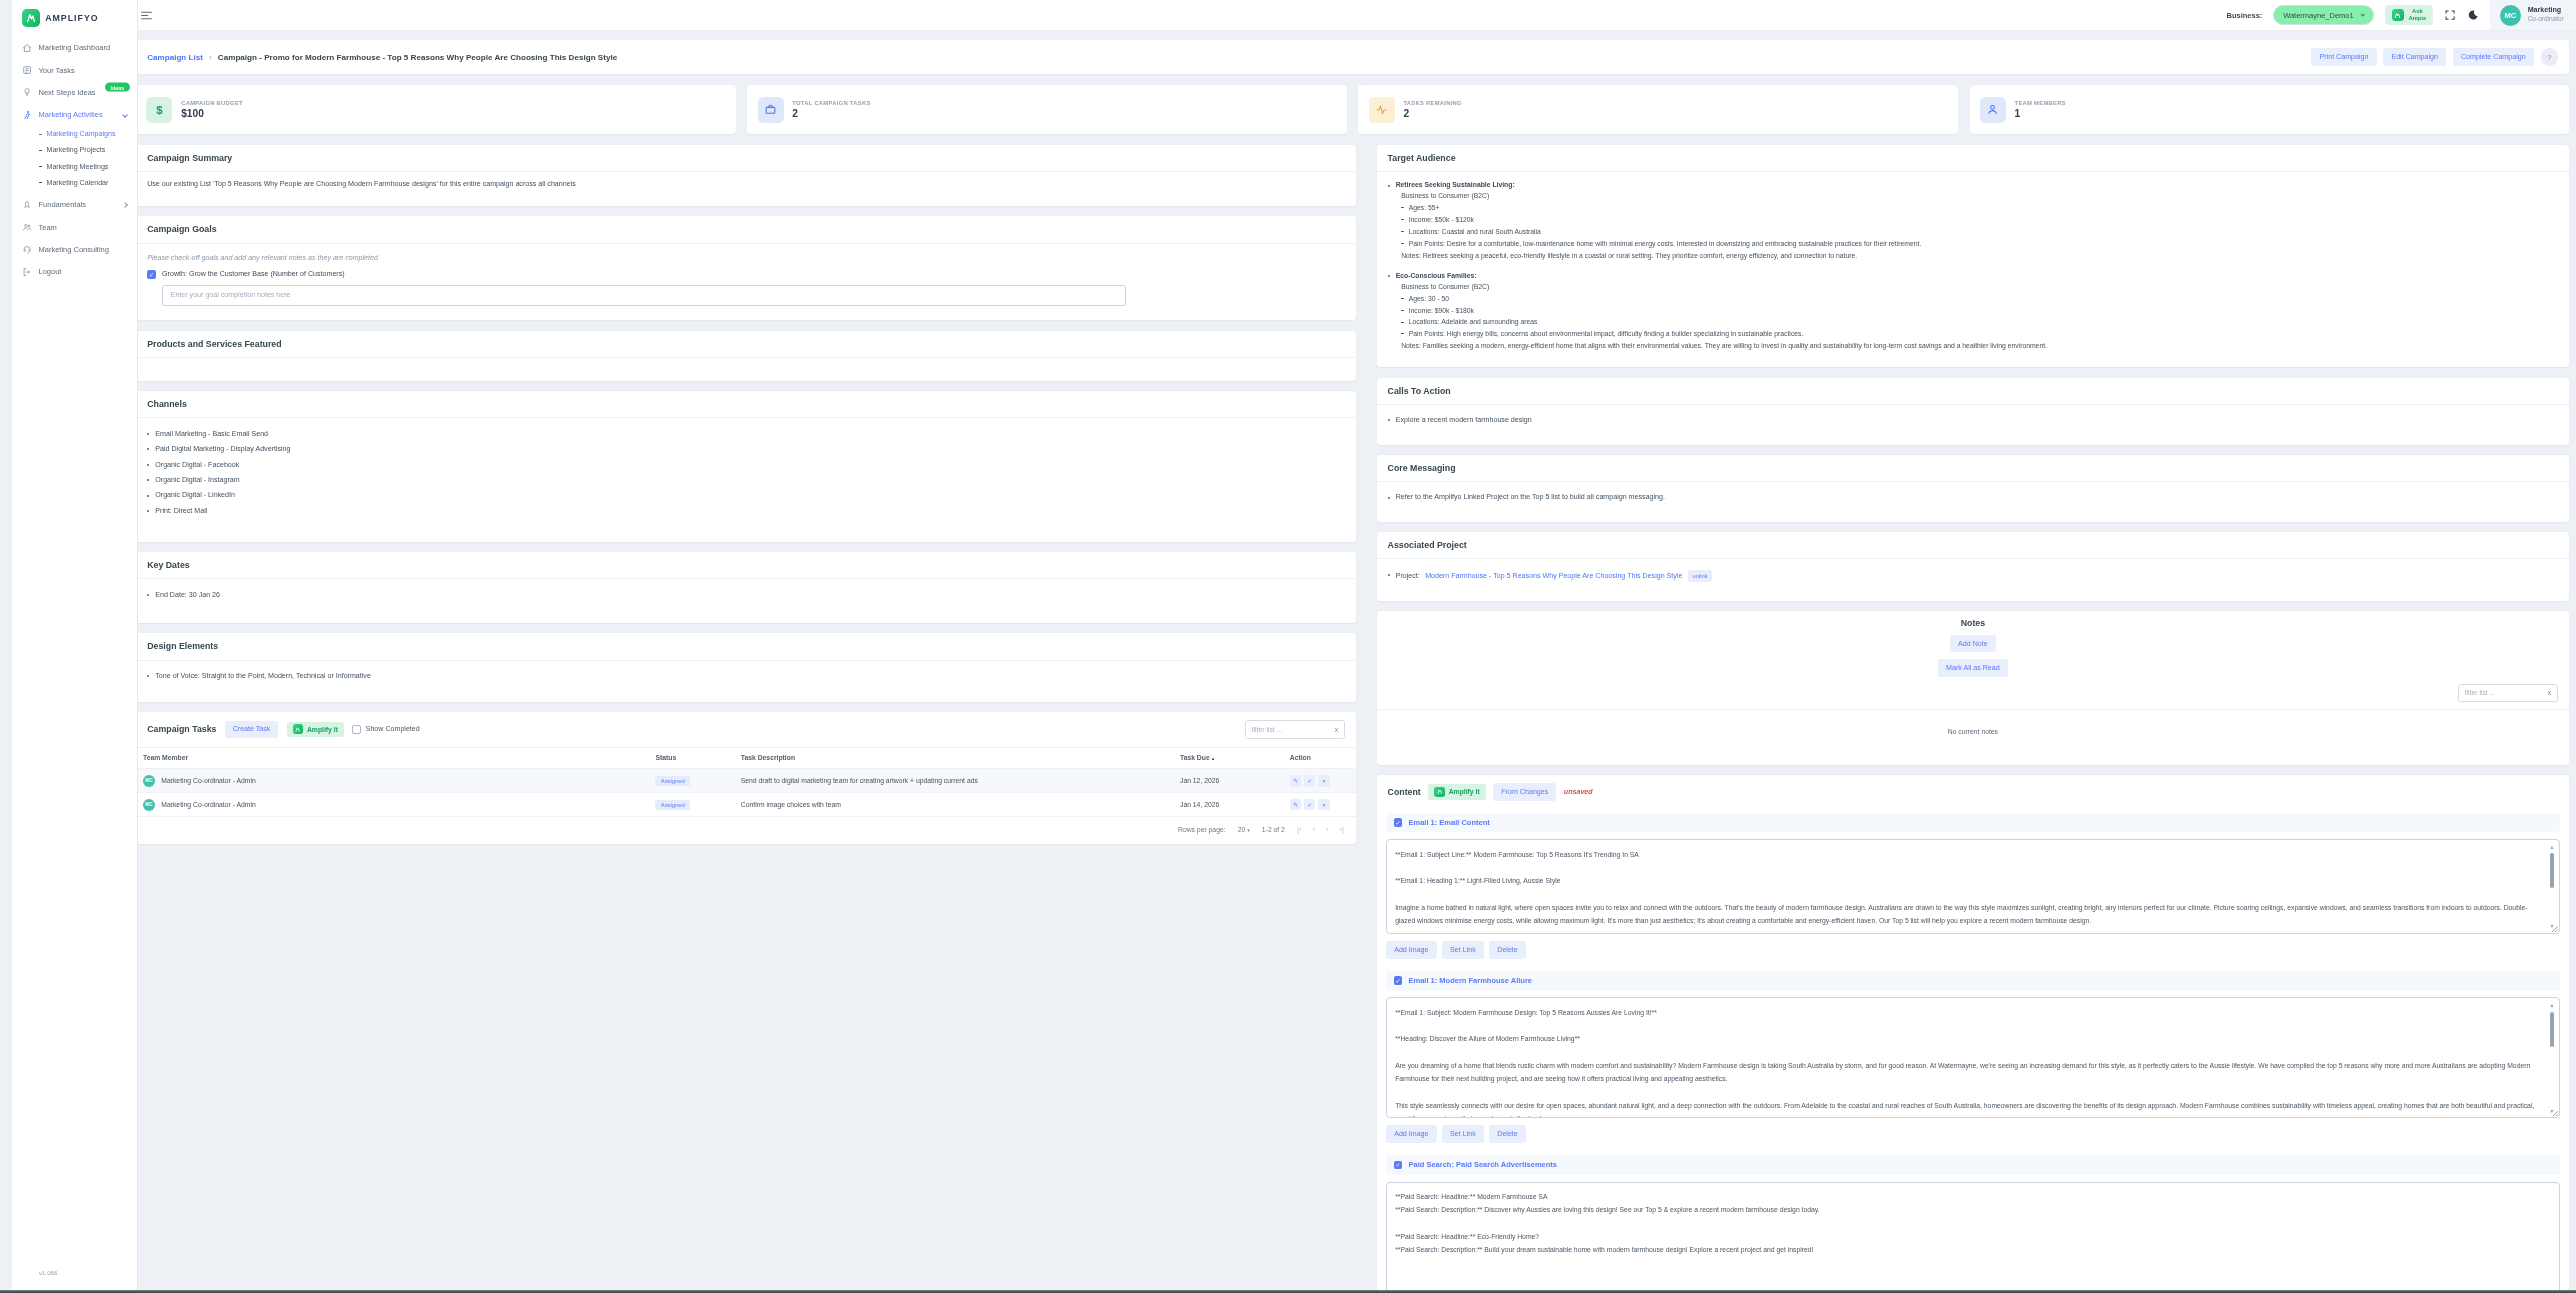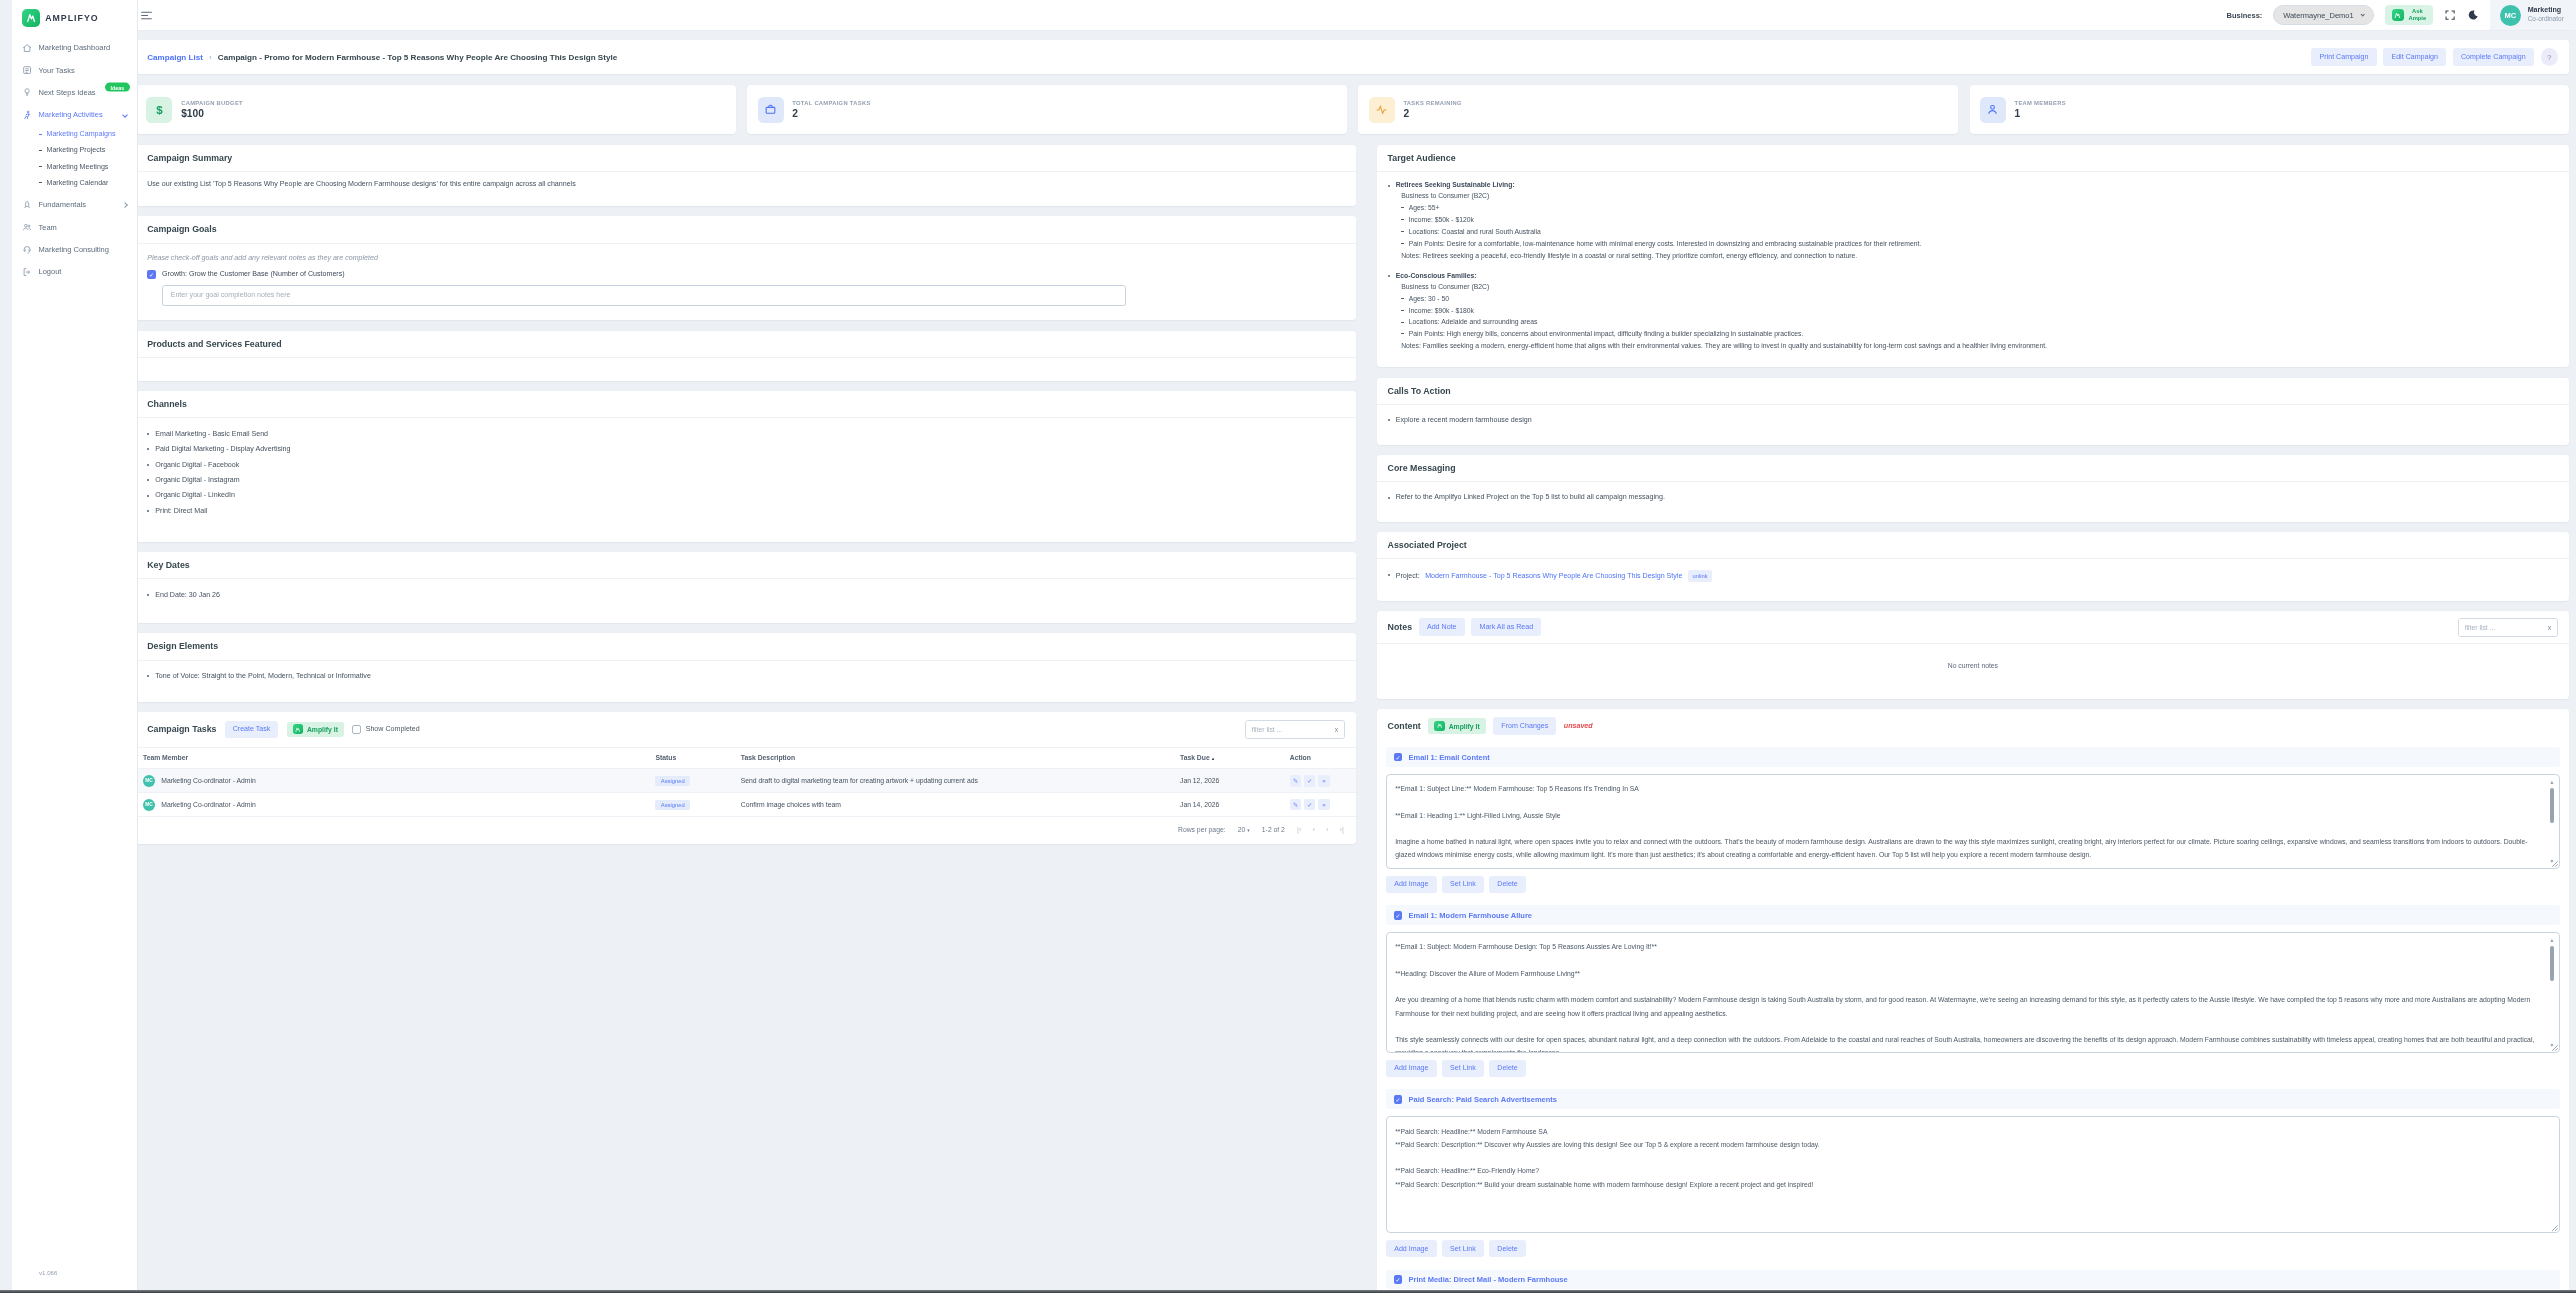--- a/index.html
+++ b/index.html
@@ -30,21 +30,21 @@
   .subnav { padding:0 0 2.7px 0; }
   .subnav-item { display:flex; align-items:center; gap:4.8px; padding:4.1px 9.5px 4.1px 27px; font-size:7.1px; color:#4a5664; cursor:pointer; }
   .subnav-item .dash { width:2.7px; height:1px; background:currentColor; flex:0 0 auto; }
   .subnav-item.active { color:#5b79f7; }
   .version { position:absolute; left:27px; bottom:17.7px; font-size:6.1px; color:#95a0ae; }
   
   .topbar { position:absolute; left:126px; right:0; top:0; height:30px; background:#fff; display:flex; align-items:center; padding-left:13.6px; box-shadow:0 0.7px 1.4px rgba(20,30,50,.06); z-index:5; }
   .burger svg { width:13px; height:13px; color:#5a6covered; color:#5a6878; display:block; }
   .tb-right { margin-left:auto; display:flex; align-items:center; gap:11px; height:100%; }
   .biz-label { font-size:7.5px; font-weight:700; color:#3c4856; }
-  .biz-select { display:flex; align-items:center; gap:6.8px; border:0.7px solid #d6dde6; border-radius:11px; padding:4.1px 8.8px; font-size:7.5px; color:#3c4856; background:#e5e5e5; cursor:pointer; }
+  .biz-select { display:flex; align-items:center; gap:6.8px; border:0.7px solid #d6dde6; border-radius:11px; padding:4.1px 8.8px; font-size:7.5px; color:#3c4856; background:#86efac; cursor:pointer; }
   .biz-select .chev { border-color:#59677a; width:3.4px; height:3.4px; transform:rotate(45deg); margin:0 0 1.4px 0; }
   .ask-btn { background:#d9f4e6; border-radius:4.1px; display:flex; align-items:center; gap:4.8px; padding:2.7px 6.8px; cursor:pointer; }
   .ask-mark { width:12.2px; height:12.2px; border-radius:3.4px; background:linear-gradient(135deg,#33d585,#12b463); display:flex; align-items:center; justify-content:center; }
   .ask-mark svg { width:6.8px; height:6.8px; }
   .ask-txt { font-size:5.8px; line-height:1.25; color:#17a express05e; color:#17a05e; font-weight:700; text-align:center; }
   .tb-ic { width:12.2px; height:12.2px; color:#303c4b; cursor:pointer; }
   .tb-ic svg { width:12.2px; height:12.2px; display:block; }
   .user-chip { height:30px; background:#f1f4f8; display:flex; align-items:center; gap:6.8px; padding:0 12.2px 0 9.5px; cursor:pointer; }
   .avatar { width:21px; height:21px; border-radius:50%; background:#3fc2ad; color:#fff; font-size:7.5px; font-weight:700; display:flex; align-items:center; justify-content:center; }
   .user-name { font-size:7.1px; color:#303c4b; font-weight:600; line-height:1.3; }
@@ -115,21 +115,21 @@
   .aud-head { display:flex; gap:6.1px; font-size:6.8px; color:#3d4a59; font-weight:600; line-height:1.5; }
   .aud-body { margin-left:13.6px; font-size:6.8px; color:#46525f; line-height:1.55; }
   .aud-line { padding:0.7px 0; }
   .aud-sub { display:flex; gap:4.8px; padding:0.7px 0; }
   .sub-dash { flex:0 0 auto; width:2.7px; height:1px; background:#51606f; margin-top:4.1px; }
   
   .proj-line { display:flex; align-items:center; gap:5.4px; }
   .proj-link { color:#4e73f8; cursor:pointer; }
   .pill { background:#e9eefc; color:#5b79f7; font-size:5.8px; padding:2px 4.8px; border-radius:2px; cursor:pointer; }
   
-  .notes-head { display:flex; align-items:center; gap:6.8px; padding:6.8px 11px; border-bottom:0.7px solid #edf1f5; }
+  .notes-head { display:flex; align-items:center; gap:6.8px; padding:6.8px 11px; border-bottom:0.7px solid #edf1f5;flex-direction:column; }
   .notes-title { font-size:8.8px; font-weight:700; color:#37474f; }
   .notes-empty { text-align:center; font-size:6.8px; color:#5a6878; padding:17.7px 0 30px; }
   
   .content-head { display:flex; align-items:center; gap:7.5px; padding:8.1px 11px; }
   .unsaved { color:#e5484d; font-size:7.1px; font-style:italic; font-weight:700; }
   .cblock { margin:4.1px 9.5px 12.2px; }
   .cblock-strip { background:#f5f8fc; border-radius:2.7px; padding:5.4px 7.5px; display:flex; align-items:center; gap:6.1px; }
   .cblock-label { color:#5b79f7; font-size:7.5px; font-weight:600; cursor:pointer; }
   .ta-wrap { position:relative; margin-top:6.8px; }
   .ta-wrap textarea { display:block; width:100%; border:0.7px solid #c9d4e0; border-radius:4.1px; padding:7.5px 19px 7.5px 8.1px; font-family:"Liberation Sans",sans-serif; font-size:6.8px; line-height:1.95; color:#4a5764; resize:none; outline:none; overflow:hidden; background:#fff; }

